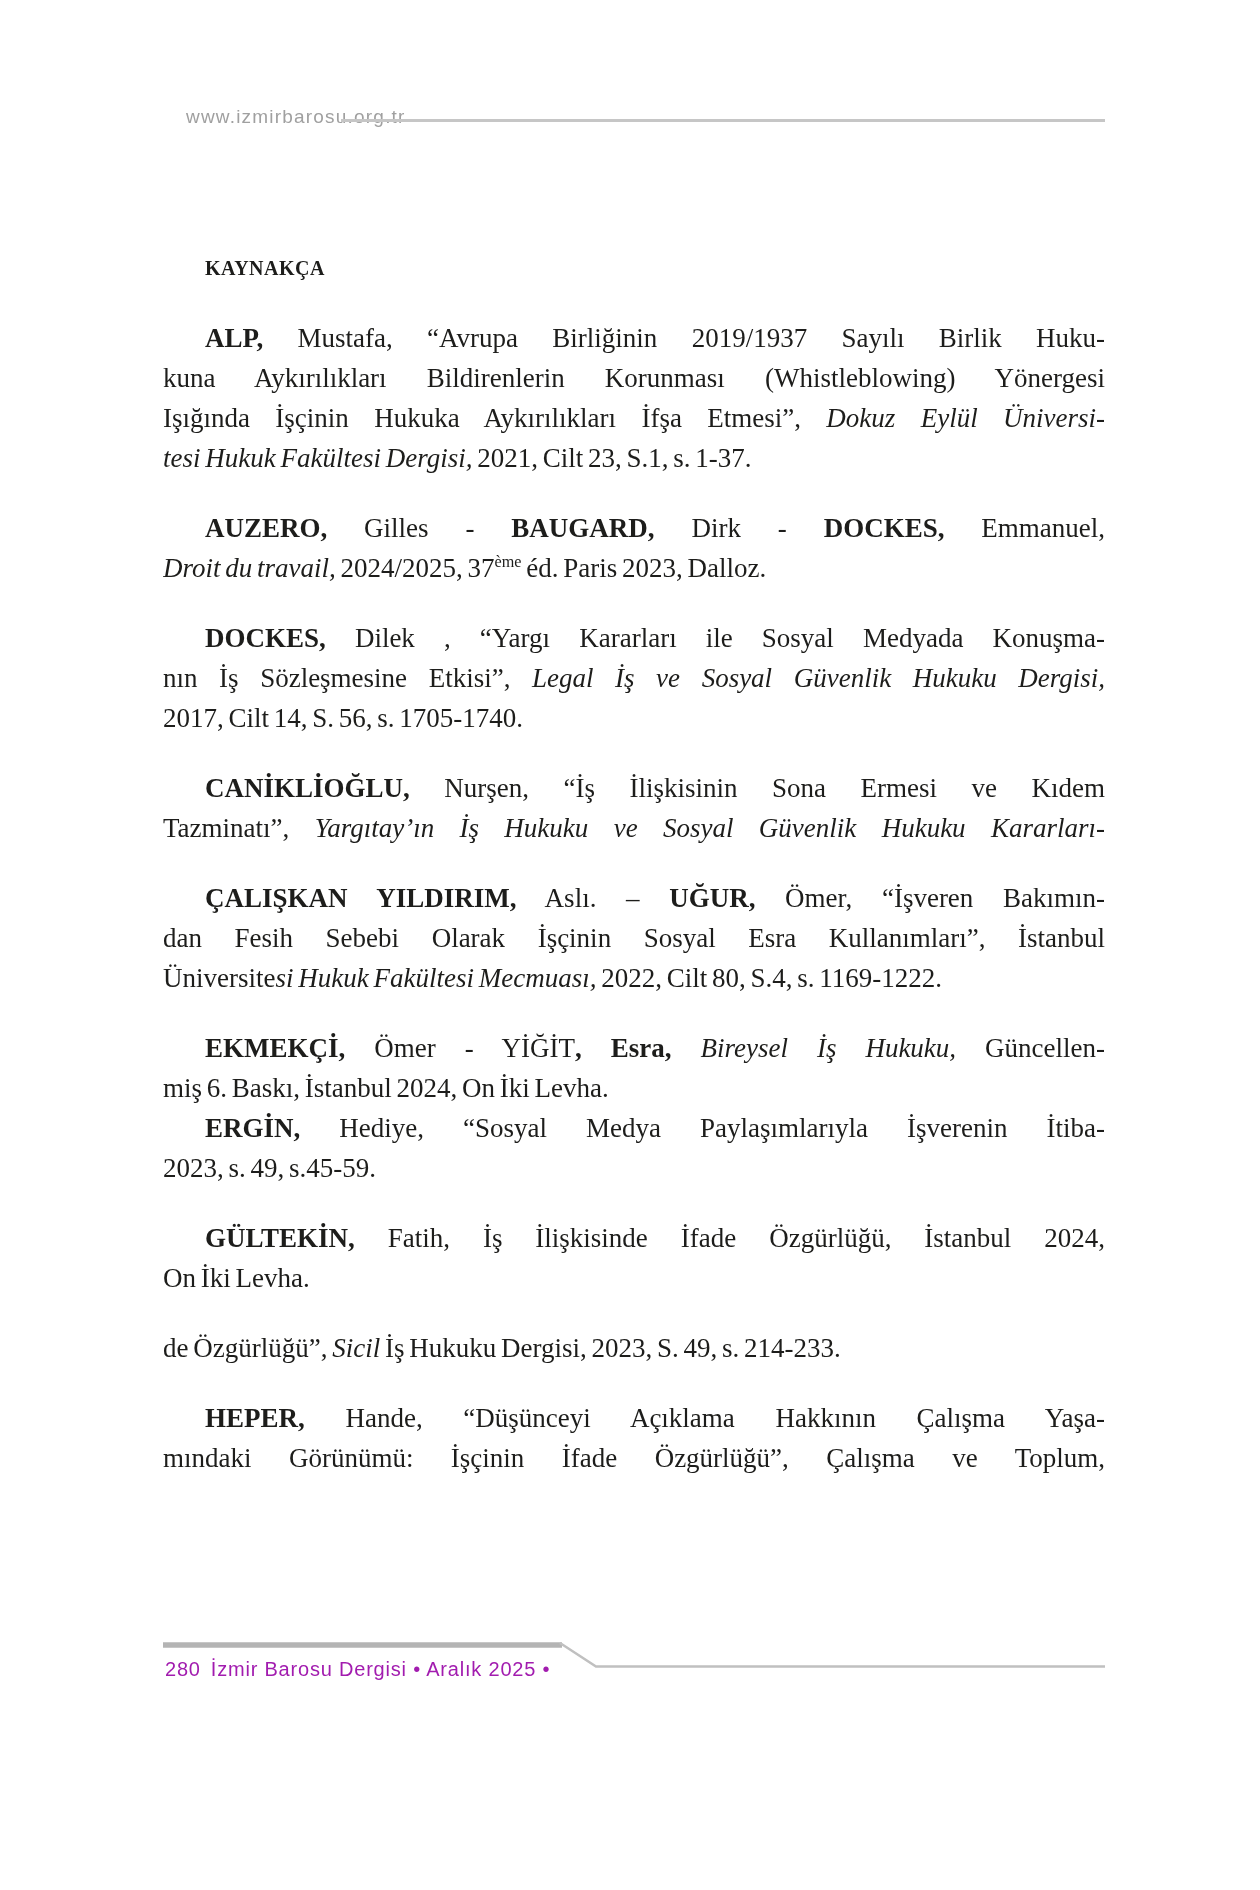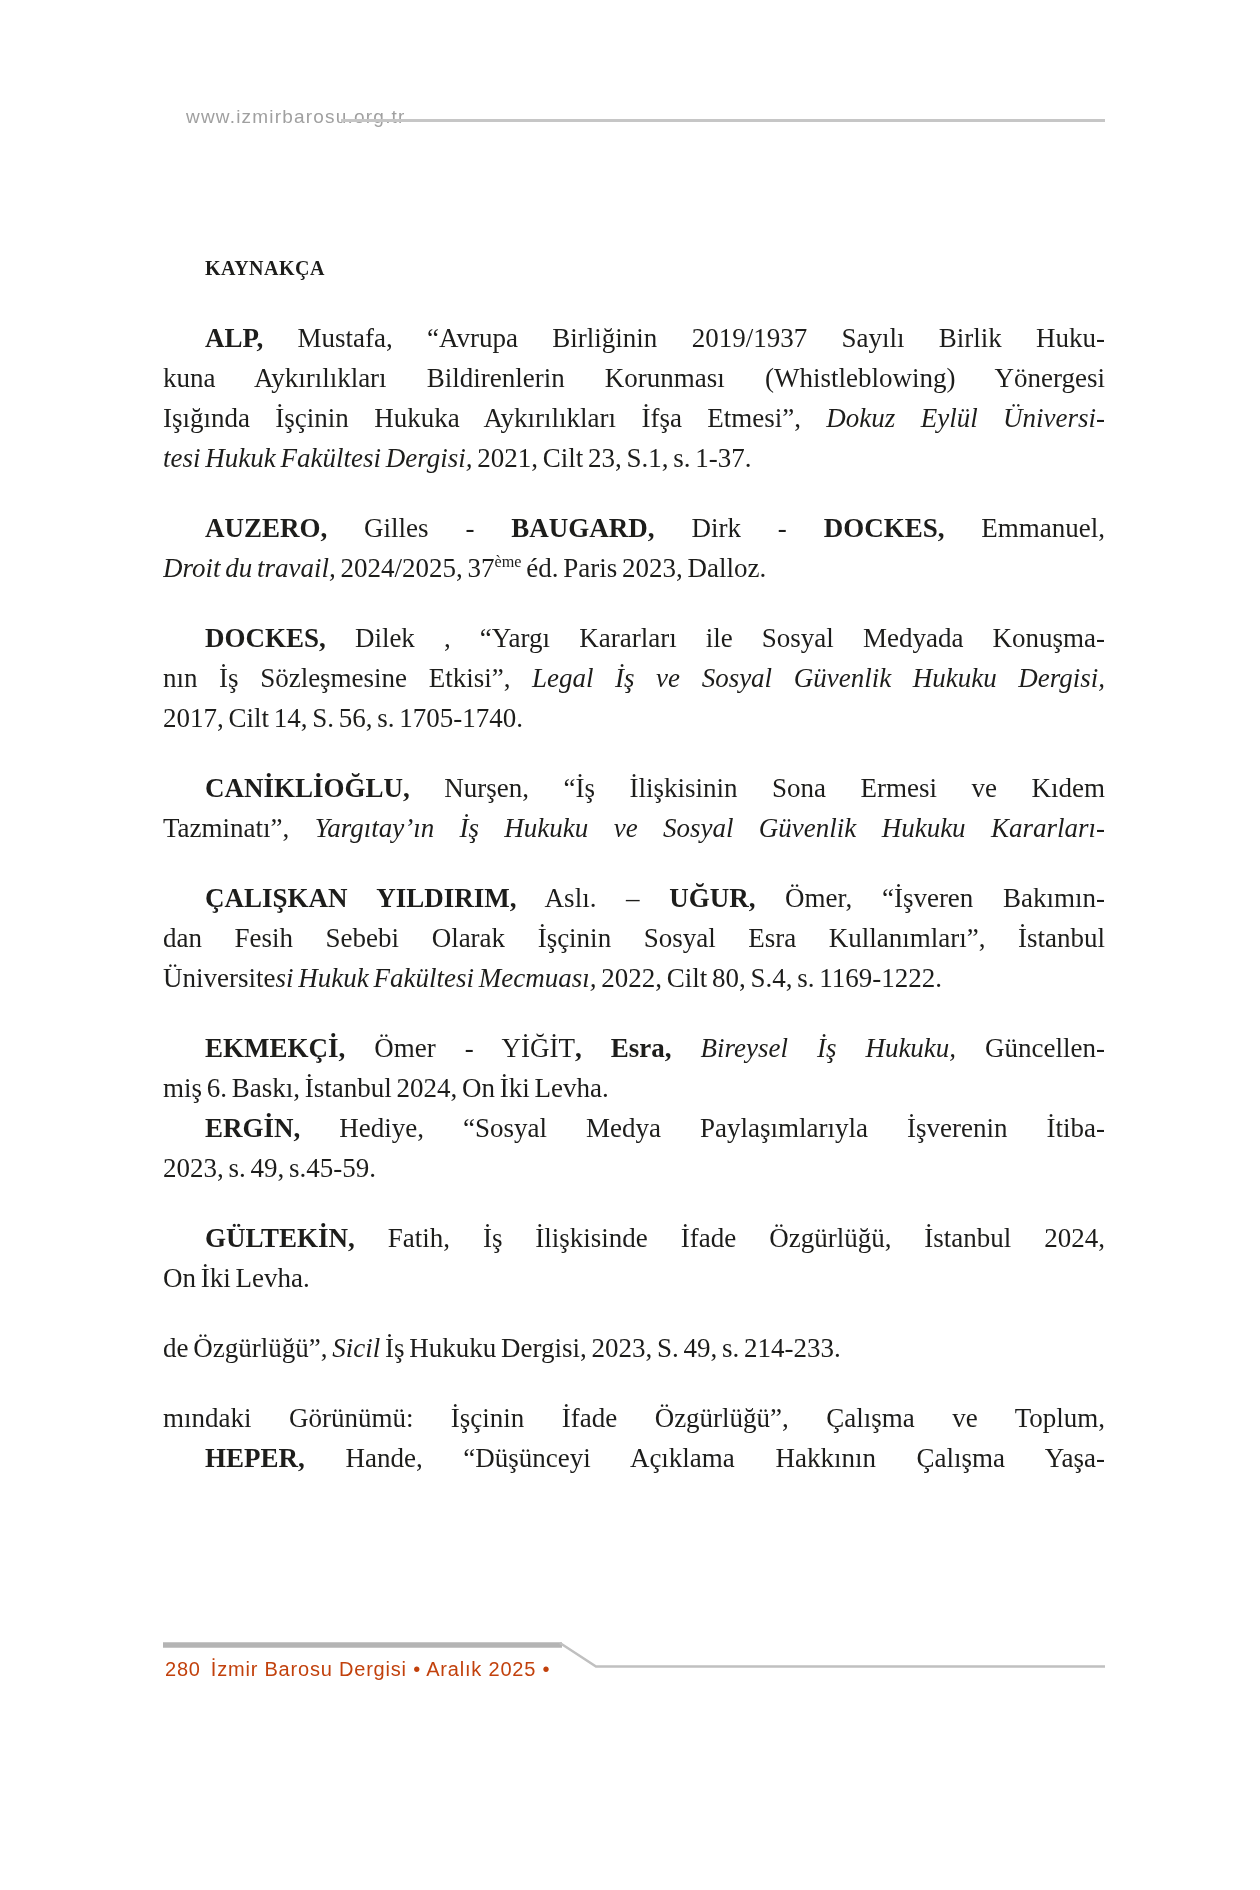--- a/index.html
+++ b/index.html
@@ -41,21 +41,21 @@
   .line.first{text-indent:42px;}
   .line.last{text-align-last:left;}
   .b{font-weight:bold;}
   .i{font-style:italic;margin-top:36px;}
   .sup{vertical-align:super;font-size:0.60em;line-height:0;}
   
   .ftr-rule{position:absolute;left:163px;top:1640px;}
   .ftr-text{
     position:absolute;left:165px;top:1658px;
     font-family:"Liberation Sans","DejaVu Sans",sans-serif;
-    font-size:20px;letter-spacing:0.8px;color:#c2410c;
+    font-size:20px;letter-spacing:0.8px;color:#a21caf;
     white-space:nowrap;
   }
   .ftr-text .pgnum{margin-right:10px;}
 </style>
 </head>
 <body>
 
 <div class="page">
 
   <div>
@@ -99,22 +99,22 @@
           <div class="line last"><span>2023, s. 49, s.45-59.</span></div>
         </div>
         <div class="entry">
           <div class="line first"><span class="b">GÜLTEKİN,</span><span> Fatih,  İş İlişkisinde İfade Özgürlüğü, İstanbul 2024,</span></div>
           <div class="line last"><span>On İki Levha.</span></div>
         </div>
         <div class="entry">
           <div class="line last"><span>de Özgürlüğü”, </span><span class="i">Sicil</span><span> İş Hukuku Dergisi, 2023, S. 49, s. 214-233.</span></div>
         </div>
         <div class="entry">
+          <div class="line first"><span class="b">HEPER,</span><span> Hande, “Düşünceyi Açıklama Hakkının Çalışma Yaşa-</span></div>
           <div class="line"><span>mındaki Görünümü: İşçinin İfade Özgürlüğü”, Çalışma ve Toplum,</span></div>
-          <div class="line first"><span class="b">HEPER,</span><span> Hande, “Düşünceyi Açıklama Hakkının Çalışma Yaşa-</span></div>
         </div>
       </div>
   </div>
 
   <svg class="ftr-rule" width="942" height="32" viewBox="0 0 942 32">
     <path d="M0 5 H399" stroke="#b4b4b4" stroke-width="5.5" fill="none"></path>
     <path d="M397 3 L433 26.5 H942" stroke="#c0c0c0" stroke-width="2.5" fill="none"></path>
   </svg>
   <div class="ftr-text">
     <span class="pgnum">280</span><span>İzmir Barosu Dergisi • Aralık 2025 •</span>

